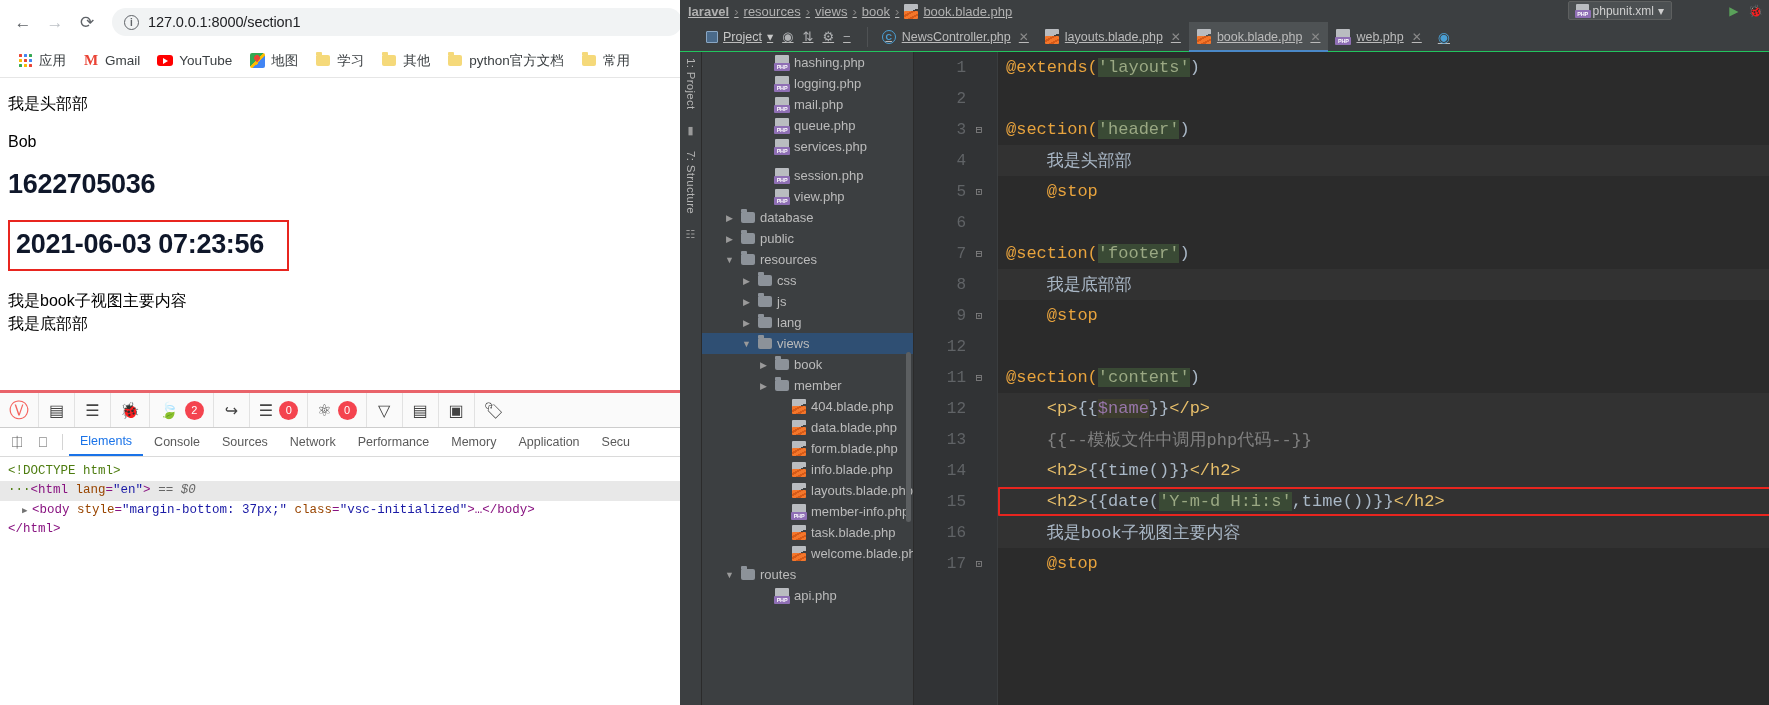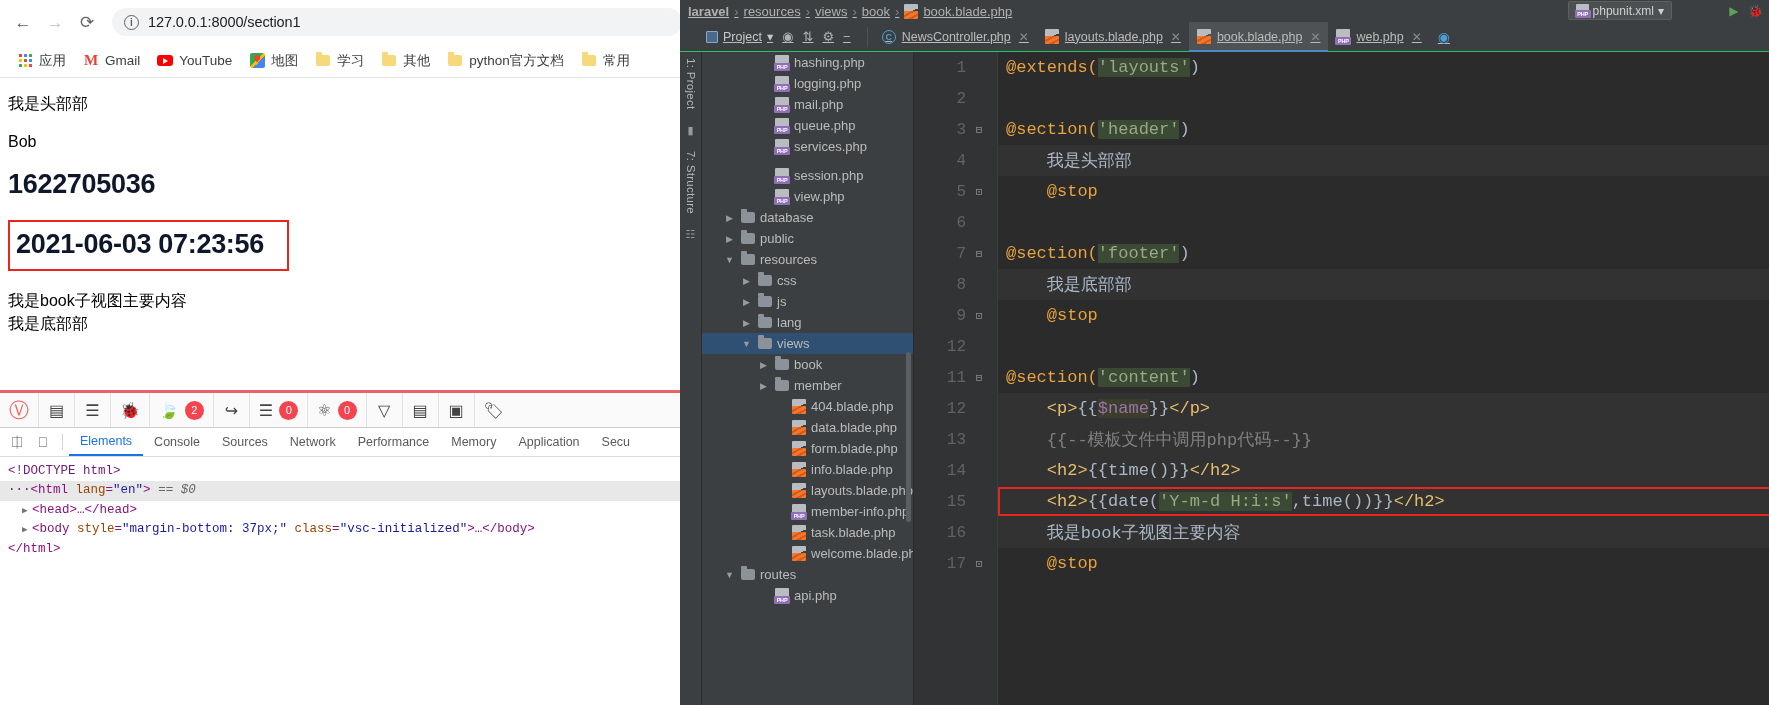--- a/index.html
+++ b/index.html
@@ -104,21 +104,21 @@
     padding: 0 11px; height: 28px; display: flex; align-items: center;
     font-size: 12.5px; color: #5a5a5a; white-space: nowrap;
   }
   .dt-tab.active { color: #1a73e8; border-bottom: 2px solid #1a73e8; }
   .dt-tree {
     font-family: "Liberation Mono", monospace; font-size: 12.5px; padding: 5px 0 0 0;
     color: #333; line-height: 1.55;
   }
   .dt-row { padding: 0 0 0 8px; white-space: nowrap; }
   .dt-row.selected { background: #e8e8e8; }
-  .tk-doctype { color: #701a75; font-family: Liberation Mono, monospace; }
+  .tk-doctype { color: #4d7c0f; font-family: Liberation Mono, monospace; }
   .tk-punc { color: #881280; }
   .tk-tag { color: #881280; }
   .tk-attr { color: #994500; }
   .tk-val { color: #1a1aa6; }
   .tk-dollar { color: #666; font-style: italic; }
   .arrow { display:inline-block; width: 10px; color: #737373; font-size: 9px;}
 
   
   .ide {
     position: absolute; left: 680px; top: 0; width: 1112px; height: 705px;
@@ -389,23 +389,20 @@
         <div class="dt-tab">Application</div>
         <div class="dt-tab">Secu</div>
       </div>
 
       <div class="dt-tree">
         <div class="dt-row">
           <span class="tk-doctype">&lt;!DOCTYPE html&gt;</span>
         </div>
         <div class="dt-row selected">
           <span class="tk-doctype">···</span><span class="tk-punc">&lt;</span><span class="tk-tag">html</span> <span class="tk-attr">lang</span><span class="tk-punc">=</span><span class="tk-val">"en"</span><span class="tk-punc">&gt;</span> <span class="tk-dollar">== $0</span>
-        </div>
-        <div class="dt-row" style="padding-left:22px">
-          <span class="arrow">▶</span><span class="tk-tag">&lt;head&gt;…&lt;/head&gt;</span>
         </div>
         <div class="dt-row" style="padding-left:22px">
           <span class="arrow">▶</span><span class="tk-tag">&lt;body </span><span class="tk-attr">style</span><span class="tk-punc">=</span><span class="tk-val">"margin-bottom: 37px;"</span> <span class="tk-attr">class</span><span class="tk-punc">=</span><span class="tk-val">"vsc-initialized"</span><span class="tk-tag">&gt;…&lt;/body&gt;</span>
         </div>
         <div class="dt-row" style="">
           <span class="tk-tag">&lt;/html&gt;</span>
         </div>
       </div>
     </div>
   </div>

